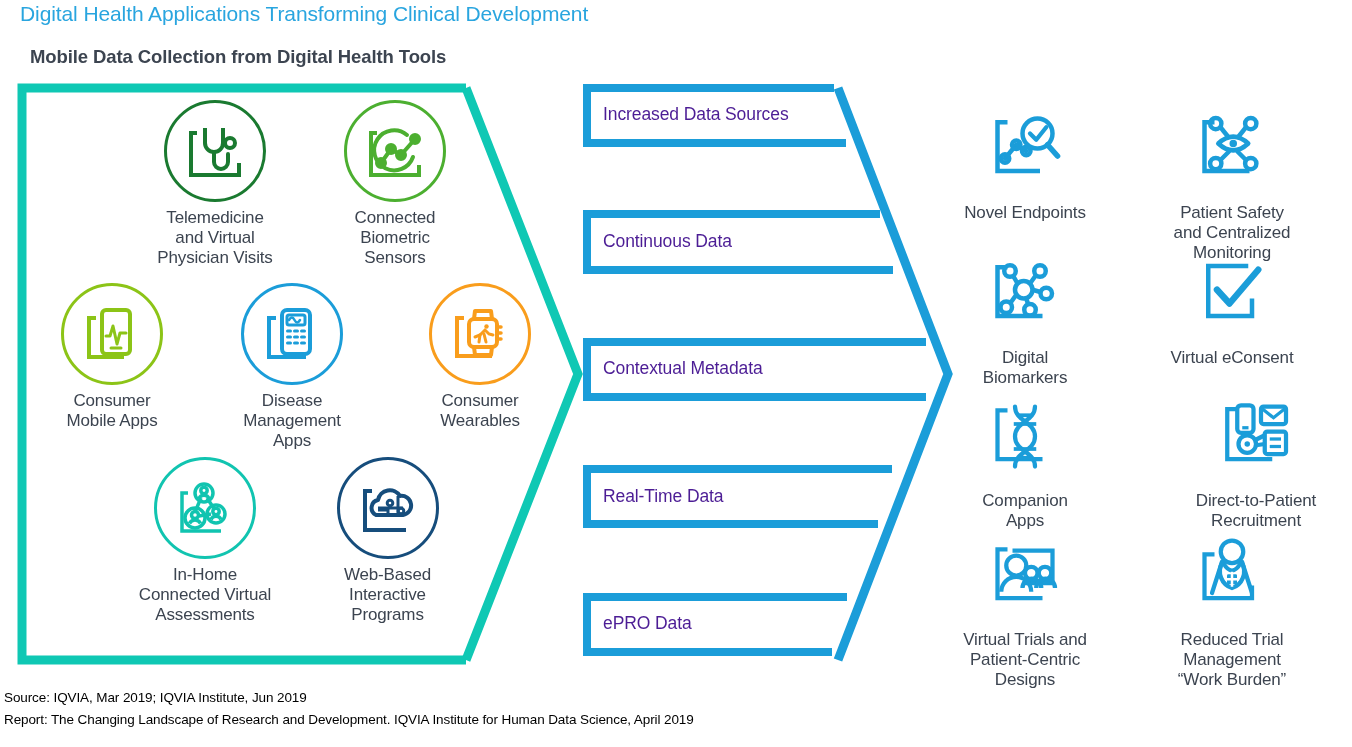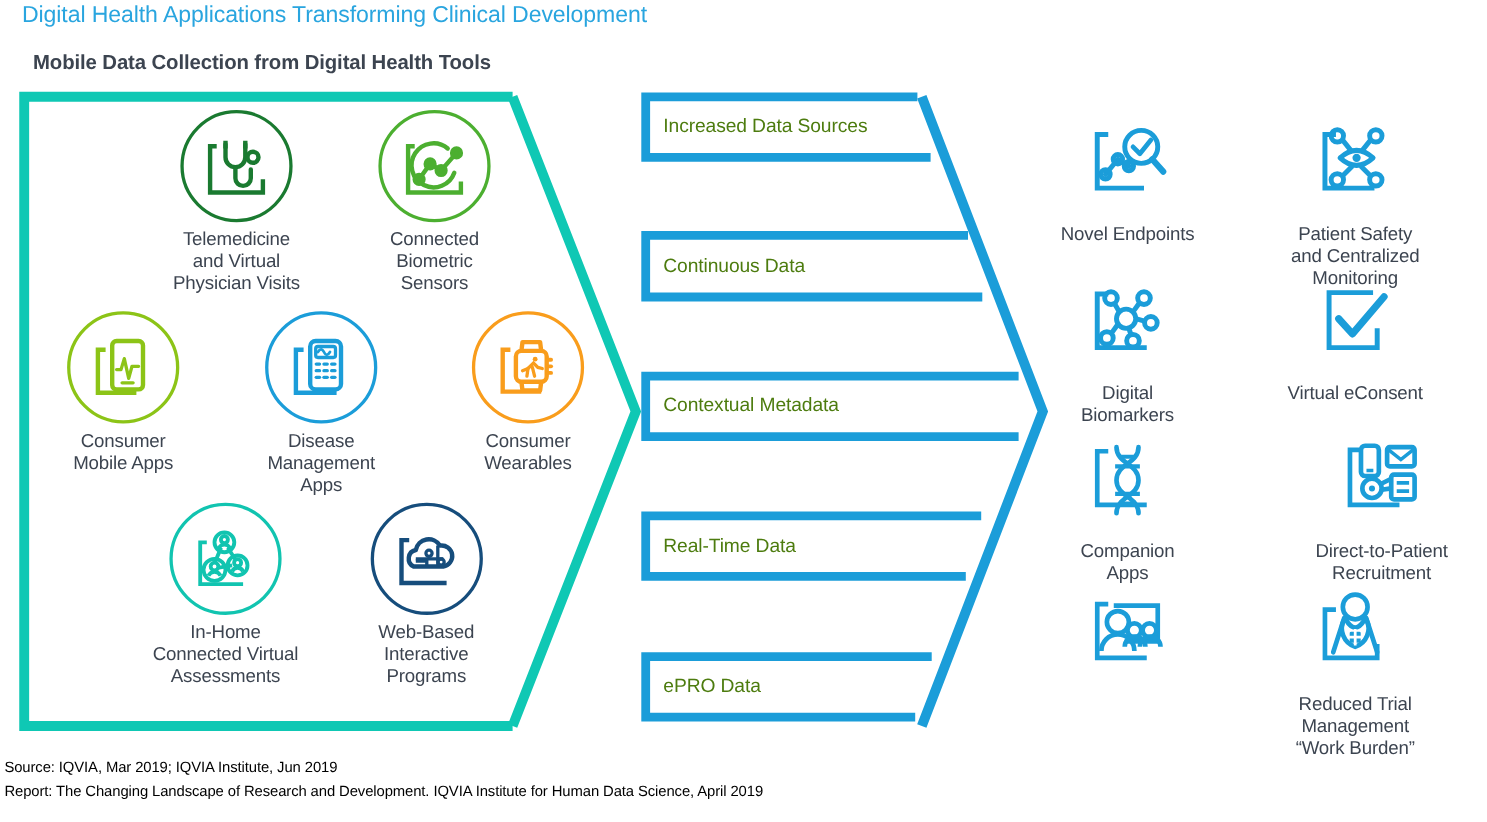--- a/index.html
+++ b/index.html
@@ -36,21 +36,21 @@
     box-sizing:border-box;
     display:flex;align-items:center;justify-content:center;
   }
   .ic-label{
     margin-top:6px;font-size:17px;line-height:20px;
     color:#3c4450;white-space:pre-line;letter-spacing:-0.15px;
   }
 
   
   .bar-label{
-    position:absolute;font-size:17.5px;color:#4d7c0f;
+    position:absolute;font-size:17.5px;color:#4c1d95;
     white-space:nowrap;letter-spacing:-0.1px;
   }
 
   
   .rt-node{position:absolute;text-align:center;width:200px;}
   .rt-icon{height:86px;display:flex;align-items:flex-end;justify-content:center;}
   .rt-label{
     margin-top:17px;font-size:17px;line-height:20px;
     color:#3c4450;white-space:pre-line;letter-spacing:-0.15px;
   }
@@ -350,20 +350,23 @@
         <polyline points="18,13 10,13 10,52 46,52"></polyline>
         <polyline points="22,14 54,14 54,40 30,40" stroke-width="3.4"></polyline>
         <circle cx="25" cy="26" r="8"></circle>
         <path d="M13 47 a12 12 0 0 1 24 0"></path>
         <circle cx="37" cy="32" r="5"></circle>
         <path d="M30 44 a7.5 7.5 0 0 1 15 0"></path>
         <circle cx="48" cy="32" r="5"></circle>
         <path d="M41 44 a7.5 7.5 0 0 1 15 0"></path>
       </svg>
     </div>
+    <div class="rt-label">Virtual Trials and
+Patient-Centric
+Designs</div>
   </div>
 
   <div class="rt-node" style="left:1132px;top:527px;">
     <div class="rt-icon">
       <svg width="84" height="80" viewBox="0 0 64 64" fill="none" stroke="#1b9dd9" stroke-width="3.4">
         <polyline points="18,17 10,17 10,52 48,52 48,42"></polyline>
         <circle cx="32" cy="15" r="9"></circle>
         <path d="M24 23 L16 48" stroke-linecap="round"></path>
         <path d="M40 23 L48 48" stroke-linecap="round"></path>
         <path d="M25 24 q7 12 14 0" stroke-linecap="round"></path>

